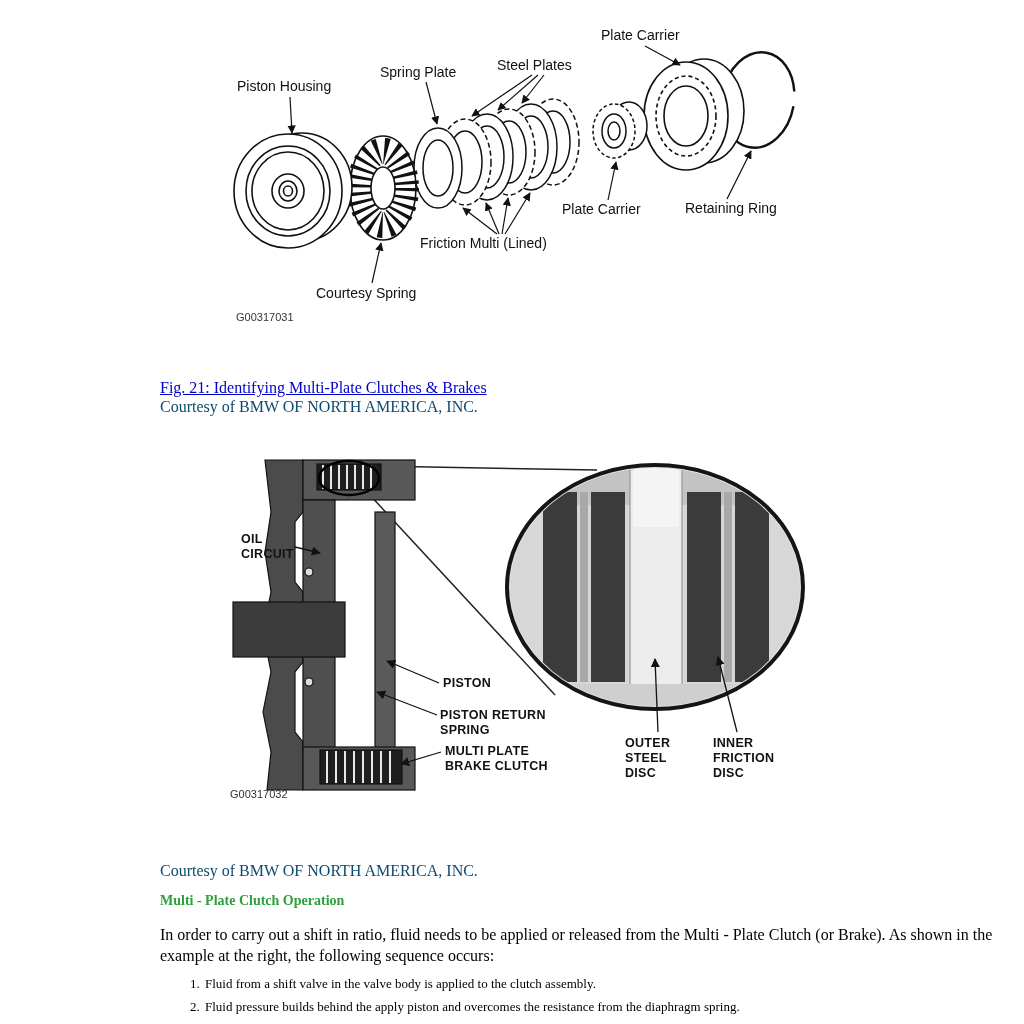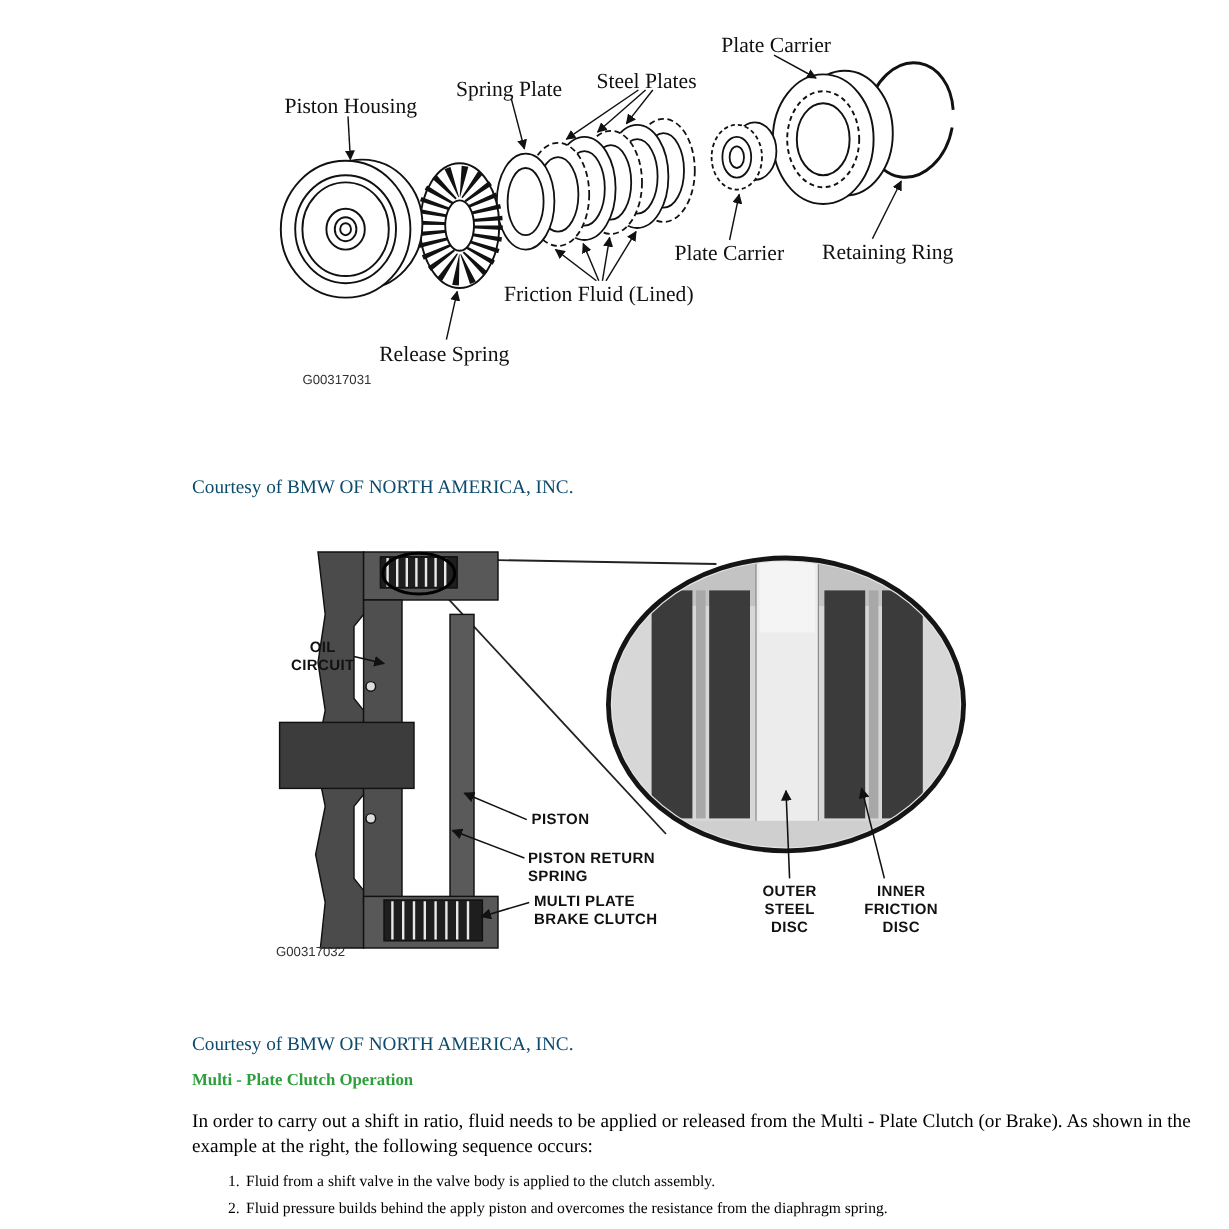--- a/index.html
+++ b/index.html
@@ -8,28 +8,28 @@
         font-family:"Liberation Serif",serif;color:#000;}
 
   
   .fig{position:absolute;}
   .fig svg{position:absolute;left:0;top:0;}
 
   #fig21{left:180px;top:15px;width:660px;height:320px;}
   #fig22{left:225px;top:452px;width:600px;height:352px;}
 
   
-  .l21{position:absolute;font-family:Liberation Serif, serif;font-size:18px;
+  .l21{position:absolute;font-family:Liberation Sans, sans-serif;font-size:14px;
        color:#111;white-space:nowrap;}
   .gid{position:absolute;font-family:"Liberation Sans",sans-serif;font-size:11px;color:#333;}
 
   
   .l22{position:absolute;font-family:"Liberation Sans",sans-serif;font-weight:bold;
        font-size:12.5px;color:#111;white-space:pre-line;letter-spacing:.3px;line-height:15px;}
-  .l22.ctr{text-align:center;}
+  .l22.ctr{text-align:left;}
 
   
   .caption{position:absolute;left:160px;font-size:16px;line-height:19px;}
   .fig-link{color:#0000cc;text-decoration:underline;cursor:pointer;display:inline-block;}
   .courtesy{color:#0c4a6e;}
 
   #cap21{top:378px;}
   #cap22{top:842px;}
 
   .green-head{position:absolute;left:160px;top:893px;font-size:14px;font-weight:bold;
@@ -123,27 +123,27 @@
         <path d="M192 268 L201 228" marker-end="url(#ah)"></path>
       </g>
     </svg>
 
     <div class="l21" style="left:57px;top:63px">Piston Housing</div>
     <div class="l21" style="left:200px;top:49px">Spring Plate</div>
     <div class="l21" style="left:317px;top:42px">Steel Plates</div>
     <div class="l21" style="left:421px;top:12px">Plate Carrier</div>
     <div class="l21" style="left:382px;top:186px">Plate Carrier</div>
     <div class="l21" style="left:505px;top:185px">Retaining Ring</div>
-    <div class="l21" style="left:240px;top:220px">Friction Fluid (Lined)</div>
-    <div class="l21" style="left:136px;top:270px">Release Spring</div>
-    <div class="gid" style="left:72px;top:296px">G00317031</div>
+    <div class="l21" style="left:240px;top:220px">Friction Multi (Lined)</div>
+    <div class="l21" style="left:136px;top:270px">Courtesy Spring</div>
+    <div class="gid" style="left:56px;top:296px">G00317031</div>
   </div>
 
   <div class="caption" id="cap21">
-    <br>
+    <a class="fig-link">Fig. 21: Identifying Multi-Plate Clutches &amp; Brakes</a><br>
     <span class="courtesy">Courtesy of BMW OF NORTH AMERICA, INC.</span>
   </div>
 
   <div class="fig" id="fig22">
     <svg width="600" height="352" viewBox="0 0 600 352">
       <defs>
         <marker id="ah2" viewBox="0 0 10 10" refX="9" refY="5" markerWidth="7" markerHeight="7" orient="auto-start-reverse">
           <path d="M0 0 L10 5 L0 10 z" fill="#111"></path>
         </marker>
         <clipPath id="zoomclip">

